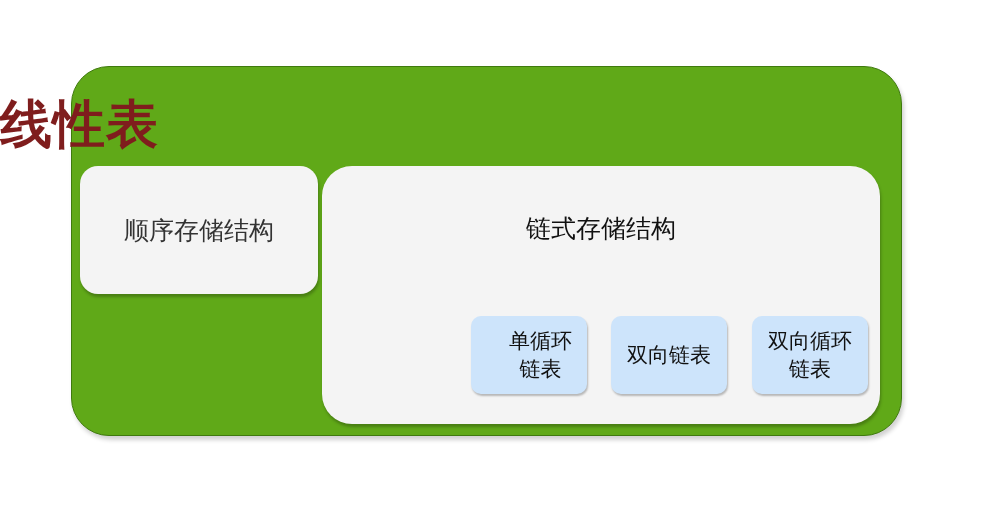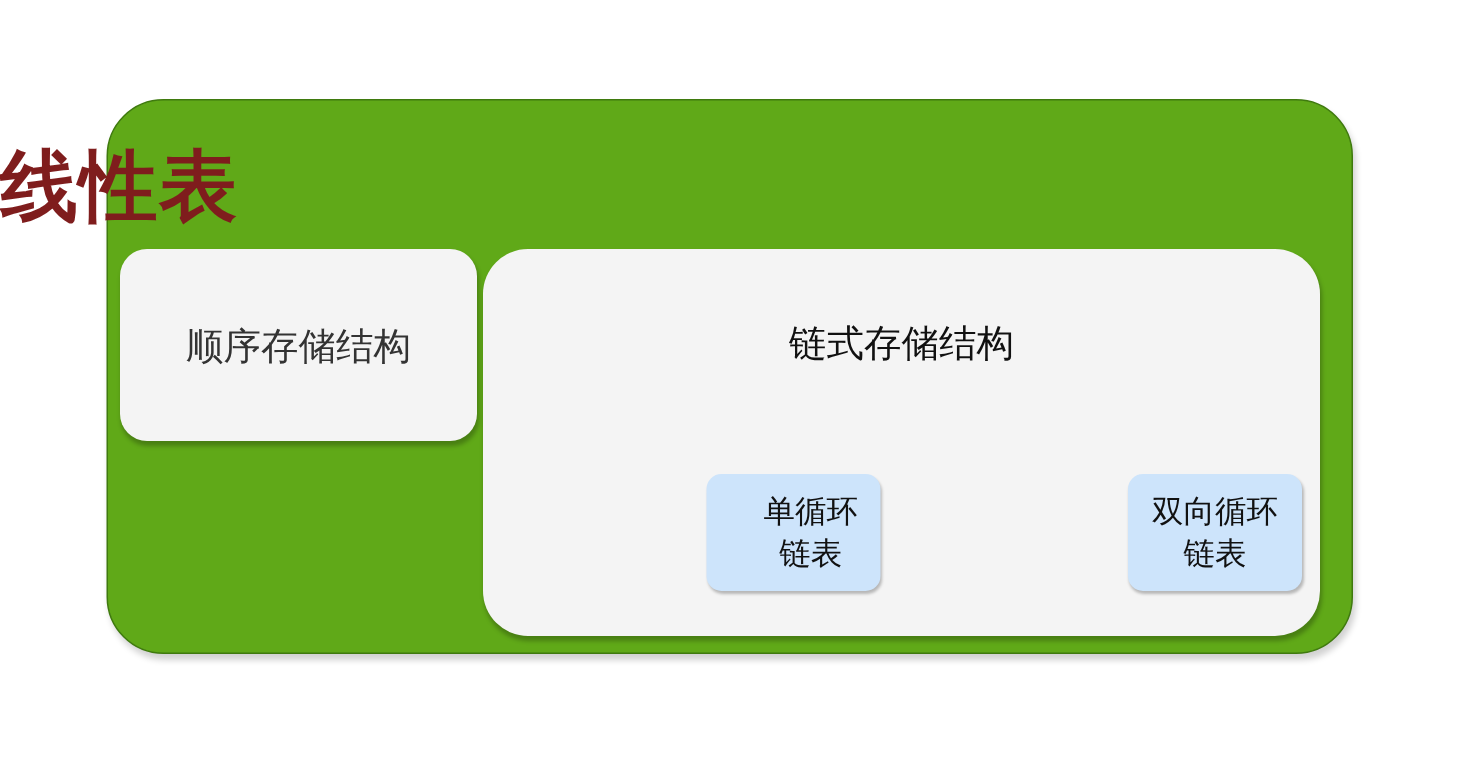--- a/index.html
+++ b/index.html
@@ -28,16 +28,19 @@
 
 <div class="panel seq">
   <span>顺序存储结构</span>
 </div>
 
 <div class="panel linked">
   <div class="linked-title">链式存储结构</div>
   <div class="item" style="left:149px;padding-left:33px;">
     <span>单循环链表</span>
   </div>
+  <div class="item" style="left:289px;">
+    <span>双向链表</span>
+  </div>
   <div class="item" style="left:430px;">
     <span>双向循环链表</span>
   </div>
 </div>
 
 </body></html>

